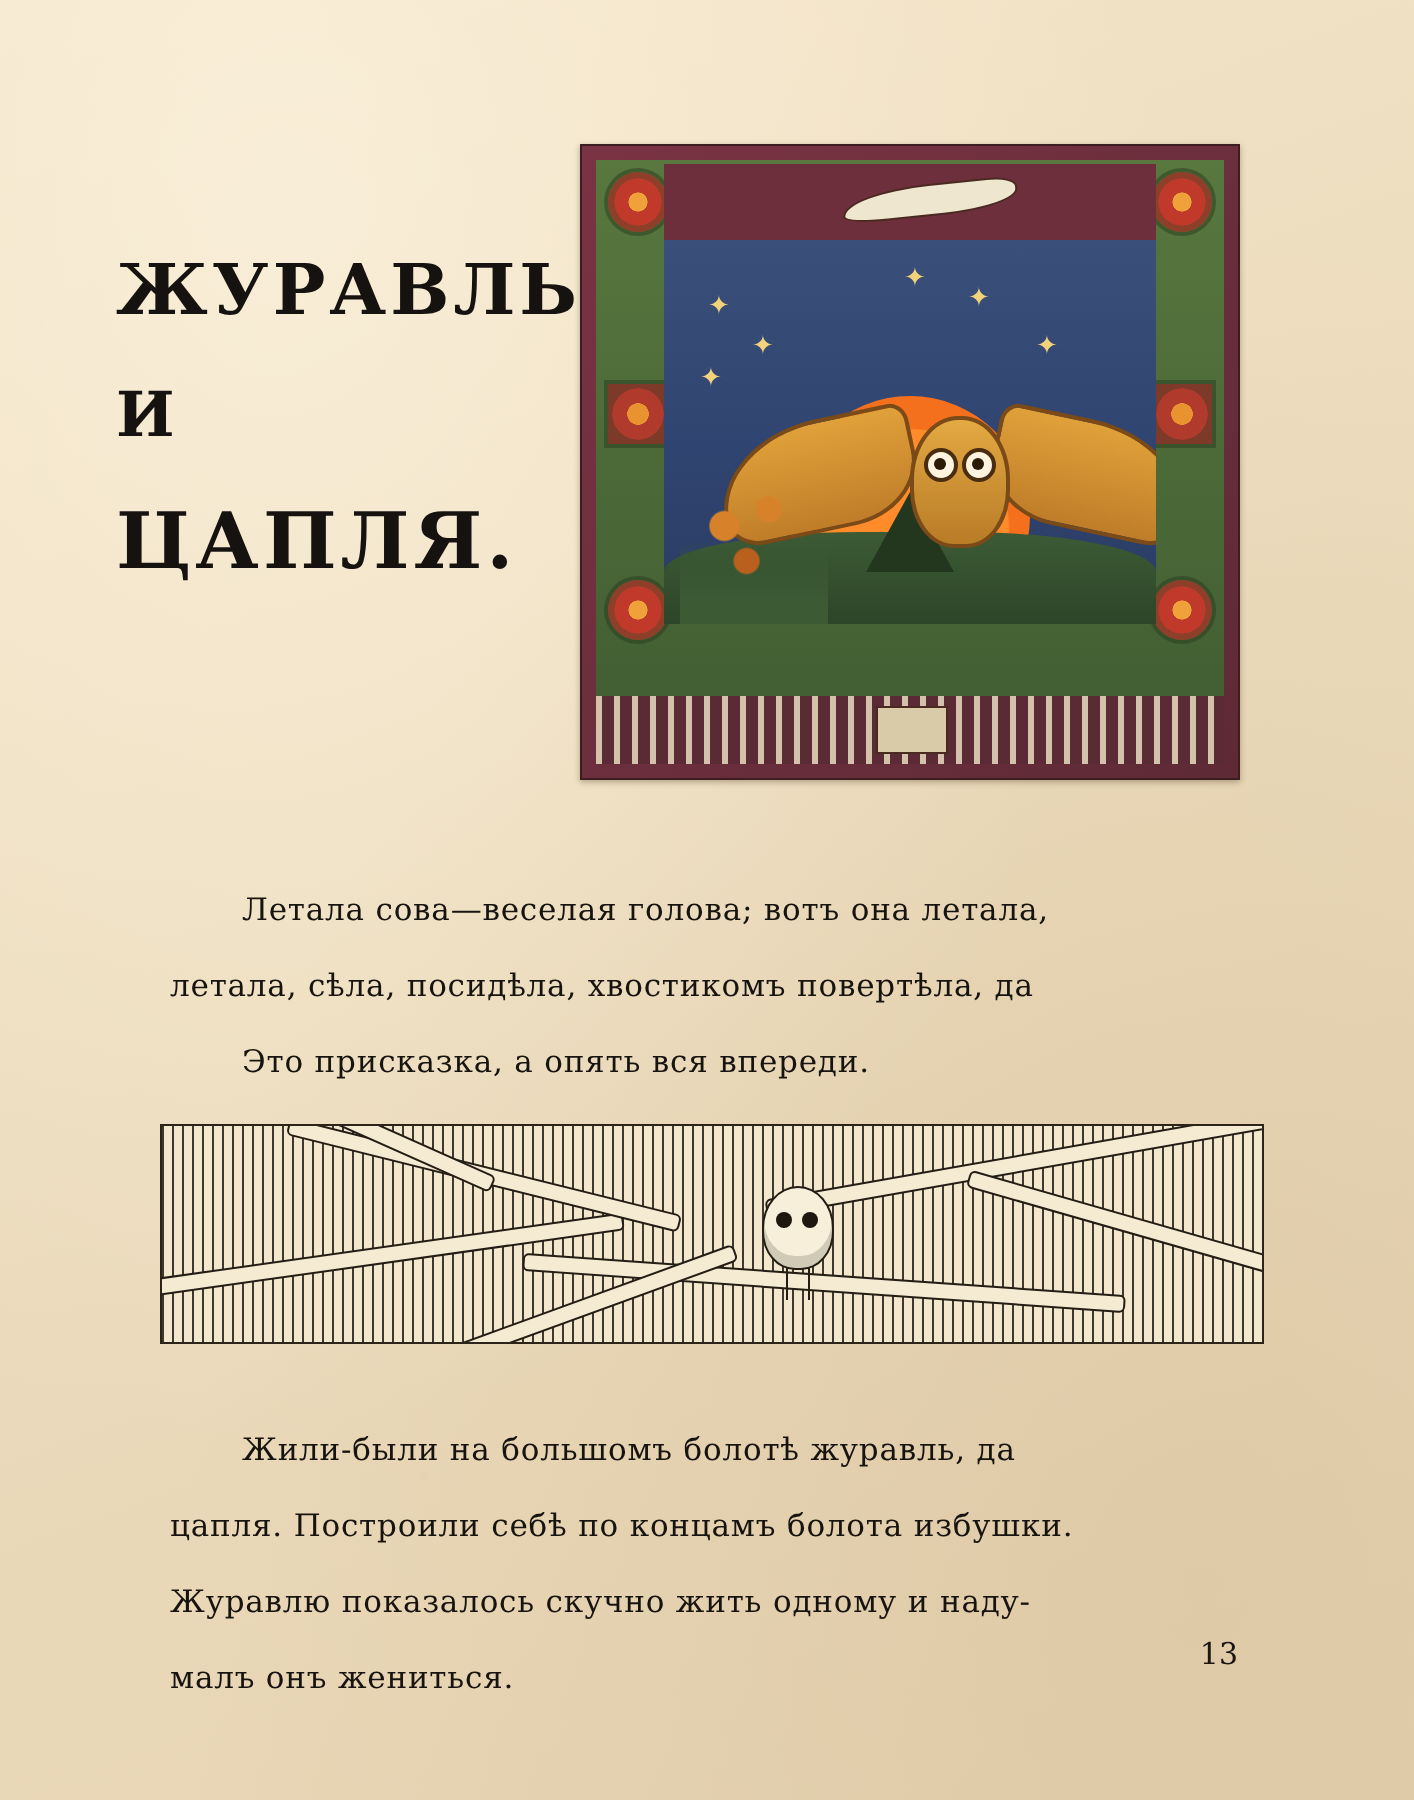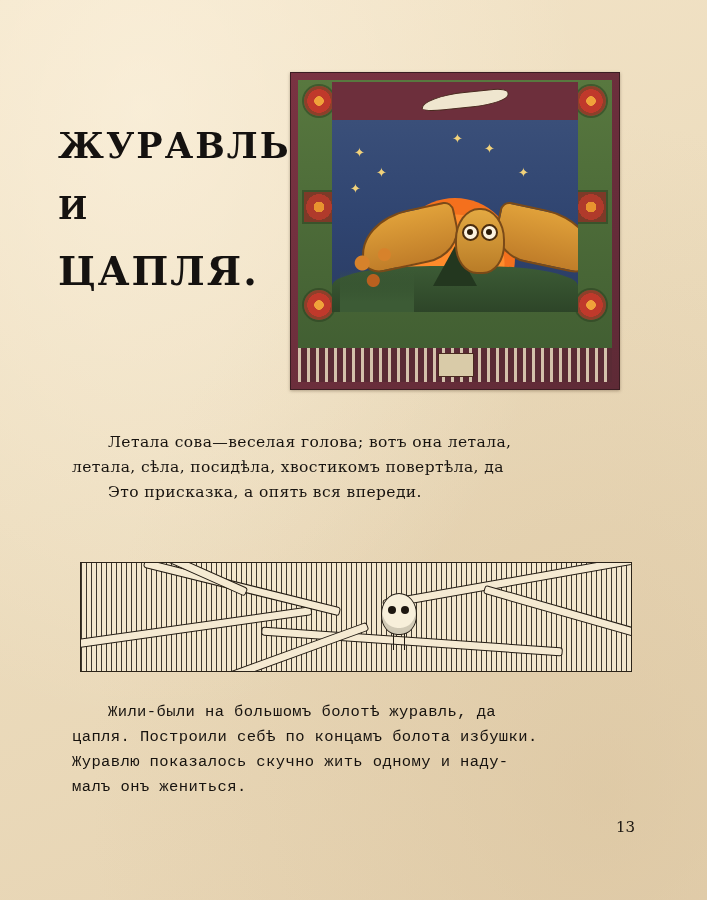--- a/index.html
+++ b/index.html
@@ -238,25 +238,25 @@
 
   
   .body-text {
     position: absolute;
     font-family: "DejaVu Serif", serif;
     color: #17130f;
     font-size: 15.5px;
     line-height: 1.62;
     letter-spacing: 0.4px;
   }
-  .body-text p { margin: 0; }
+  .body-text p { margin: 13px; }
   .body-text p.indent { text-indent: 36px; }
 
   #para-1 { left: 72px; top: 430px; width: 566px; }
-  #para-2 { left: 72px; top: 700px; width: 566px; font-family: Liberation Mono, monospace; }
+  #para-2 { left: 72px; top: 700px; width: 566px; }
 
   
   .engraving {
     position: absolute;
     left: 80px;
     top: 562px;
     width: 550px;
     height: 108px;
     background: #f3e7cd;
     border: 1px solid #2c2419;
@@ -298,21 +298,21 @@
     top: 40px;
     width: 1px; height: 16px;
     background: #241d14;
   }
   .owlet-leg.l { left: 11px; }
   .owlet-leg.r { left: 22px; }
 
   
   .page-number {
     position: absolute;
-    right: 72px;
+    right: 88px;
     top: 818px;
     font-family: "DejaVu Serif", serif;
     font-size: 15px;
     color: #1b1611;
   }
 </style>
 </head>
 <body>
 
 <div class="page">

